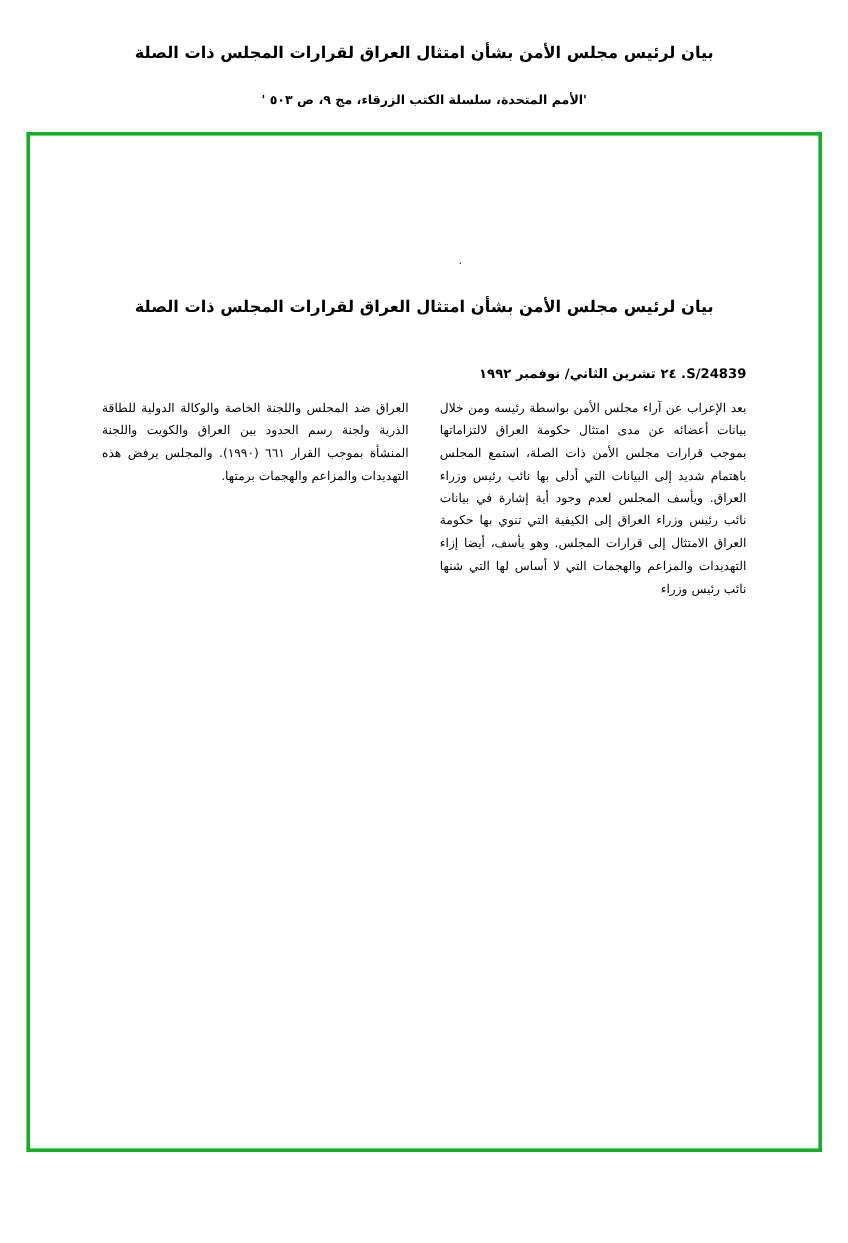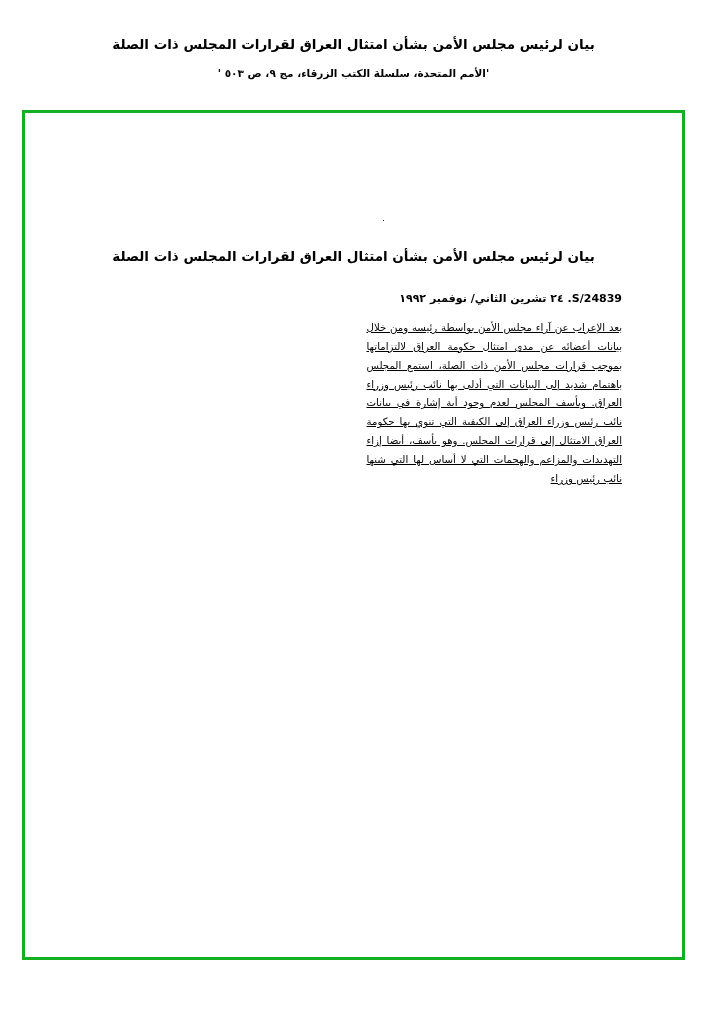--- a/index.html
+++ b/index.html
@@ -30,21 +30,21 @@
     text-align: center;
   }
   .doc-header .title {
     font-size: 13.5px;
     font-weight: bold;
     line-height: 1.5;
     letter-spacing: 0px;
     direction: rtl;
   }
   .doc-header .source {
-    margin-top: 13px;
+    margin-top: 24px;
     font-size: 10.5px;
     font-weight: bold;
     direction: rtl;
   }
 
   
   .frame {
     position: absolute;
     left: 22px;
     top: 110px;
@@ -75,21 +75,21 @@
     margin-top: 22px;
     text-align: center;
     font-size: 13.5px;
     font-weight: bold;
     line-height: 1.7;
     direction: rtl;
     padding: 0 20px;
   }
 
   .meta-line {
-    margin-top: 24px;
+    margin-top: 37px;
     font-size: 11px;
     font-weight: bold;
     text-align: right;
     direction: rtl;
     padding-left: 290px;
   }
 
   .columns {
     margin-top: 14px;
     display: flex;
@@ -103,21 +103,21 @@
     line-height: 1.85;
     text-align: justify;
     text-align-last: right;
     direction: rtl;
   }
   .col p {
     margin: 0 0 10px 0;
     text-align: justify;
     text-align-last: right;
   }
-  .col p:last-child { margin-bottom: 15px; text-decoration: underline; }
+  .col p:last-child { margin-bottom: 15px; }
 </style>
 </head>
 <body>
 
 <div class="page">
 
   <div class="doc-header">
     <div class="title">بيان لرئيس مجلس الأمن بشأن امتثال العراق لقرارات المجلس ذات الصلة</div>
     <div class="source">'الأمم المتحدة، سلسلة الكتب الزرقاء، مج ٩، ص ٥٠٣ '</div>
   </div>
@@ -131,18 +131,19 @@
 
       <div class="meta-line">S/24839. ٢٤ تشرين الثاني/ نوفمبر ١٩٩٢</div>
 
       <div class="columns">
 
         <div class="col">
           <p>بعد الإعراب عن آراء مجلس الأمن بواسطة رئيسه ومن خلال بيانات أعضائه عن مدى امتثال حكومة العراق لالتزاماتها بموجب قرارات مجلس الأمن ذات الصلة، استمع المجلس باهتمام شديد إلى البيانات التي أدلى بها نائب رئيس وزراء العراق. ويأسف المجلس لعدم وجود أية إشارة في بيانات نائب رئيس وزراء العراق إلى الكيفية التي تنوي بها حكومة العراق الامتثال إلى قرارات المجلس. وهو يأسف، أيضا إزاء التهديدات والمزاعم والهجمات التي لا أساس لها التي شنها نائب رئيس وزراء</p>
         </div>
 
         <div class="col">
+          <p>العراق ضد المجلس واللجنة الخاصة والوكالة الدولية للطاقة الذرية ولجنة رسم الحدود بين العراق والكويت واللجنة المنشأة بموجب القرار ٦٦١ (١٩٩٠). والمجلس يرفض هذه التهديدات والمزاعم والهجمات برمتها.</p>
         </div>
 
       </div>
     </div>
   </div>
 </div>
 
 </body></html>

